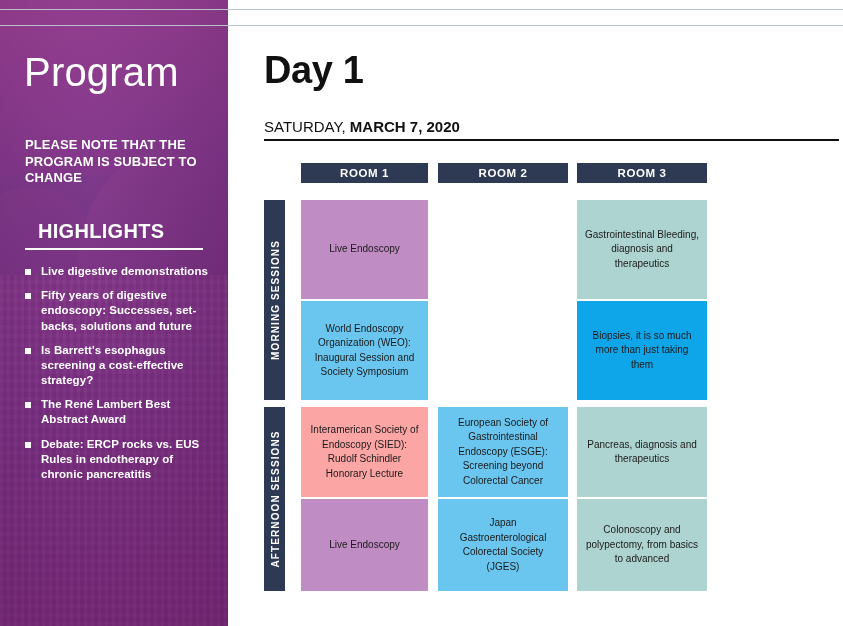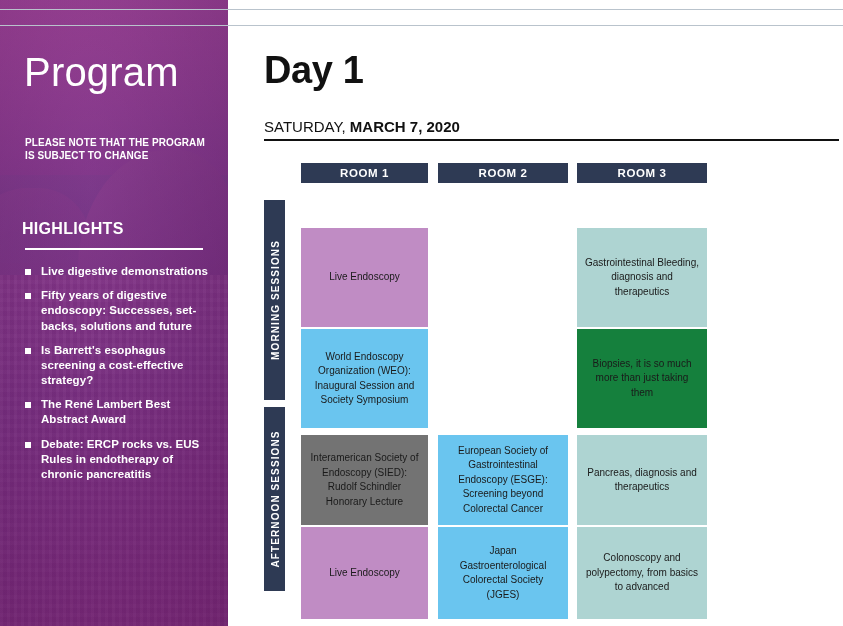--- a/index.html
+++ b/index.html
@@ -97,31 +97,31 @@
     font-weight: 300;
     color: #ffffff;
     letter-spacing: .2px;
     line-height: 1;
   }
 
   #program-note {
     position: absolute;
     left: 25px; top: 137px;
     width: 180px;
-    font-size: 10px;
+    font-size: 13px;
     font-weight: bold;
     color: #ffffff;
     line-height: 1.28;
     letter-spacing: .1px;
   }
 
   #highlights-title {
     position: absolute;
-    left: 22px; top: 220px;
-    font-size: 16px;
+    left: 38px; top: 220px;
+    font-size: 20px;
     font-weight: bold;
     color: #ffffff;
     letter-spacing: .3px;
   }
   #highlights-rule {
     position: absolute;
     left: 25px; top: 248px;
     width: 178px; height: 2px;
     background: #ffffff;
   }
@@ -256,21 +256,20 @@
   .cell {
     position: absolute;
     display: flex;
     align-items: center;
     justify-content: center;
     text-align: center;
     padding: 6px 8px;
     font-size: 10px;
     color: #1a1a1a;
     line-height: 1.45;
-    margin-top: 28px;
   }
   .cell-text { width: 100%; }
 
   
   .col-0 { left: 301px; width: 127px; }
   .col-1 { left: 438px; width: 130px; }
   .col-2 { left: 577px; width: 130px; }
 
   
   .row-m0 { top: 200px; height: 99px; }
@@ -355,25 +354,25 @@
     <div class="cell col-0 row-m0" style="background-color: rgb(192, 140, 196);">
       <span class="cell-text">Live Endoscopy</span>
     </div>
     <div class="cell col-0 row-m1" style="background-color: rgb(106, 197, 239);">
       <span class="cell-text">World Endoscopy Organization (WEO): Inaugural Session and Society Symposium</span>
     </div>
 
     <div class="cell col-2 row-m0" style="background-color: rgb(174, 212, 210);">
       <span class="cell-text">Gastrointestinal Bleeding, diagnosis and therapeutics</span>
     </div>
-    <div class="cell col-2 row-m1" style="background-color: #15803d; align-items: center;">
+    <div class="cell col-2 row-m1" style="background-color: #0ea5e9; align-items: center;">
       <span class="cell-text">Biopsies, it is so much more than just taking them</span>
     </div>
 
-    <div class="cell col-0 row-a0" style="background-color: #737373;">
+    <div class="cell col-0 row-a0" style="background-color: #fca5a5;">
       <span class="cell-text">Interamerican Society of Endoscopy (SIED): Rudolf Schindler Honorary Lecture</span>
     </div>
     <div class="cell col-0 row-a1" style="background-color: rgb(192, 140, 196);">
       <span class="cell-text">Live Endoscopy</span>
     </div>
 
     <div class="cell col-1 row-a0" style="background-color: rgb(106, 197, 239);">
       <span class="cell-text">European Society of Gastrointestinal Endoscopy (ESGE): Screening beyond Colorectal Cancer</span>
     </div>
     <div class="cell col-1 row-a1" style="background-color: rgb(106, 197, 239);">

